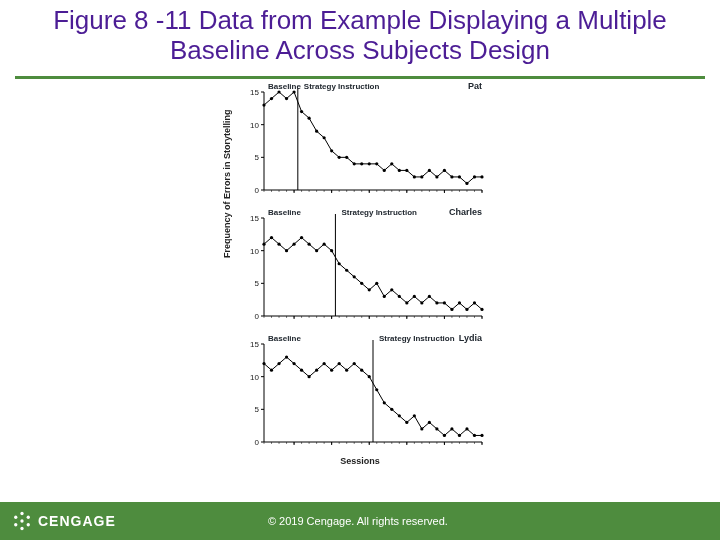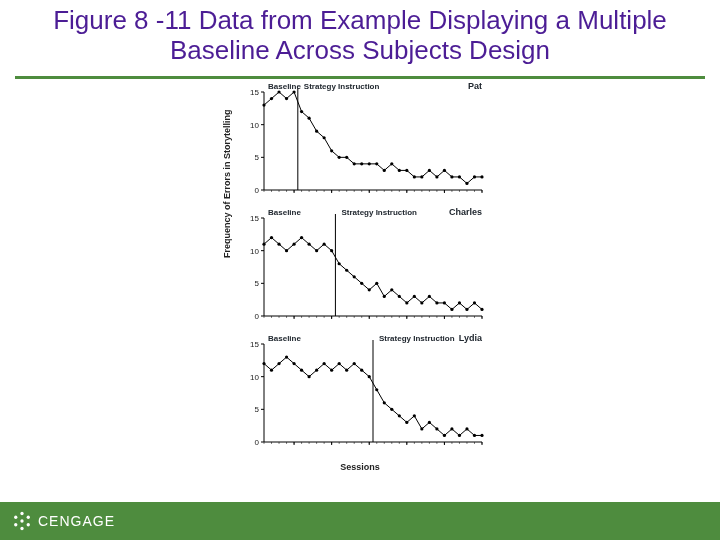--- a/index.html
+++ b/index.html
@@ -15,28 +15,28 @@
   .panel svg { display: block; }
   .cond-label { font: 8px Arial; fill: #212830; font-weight: 600; }
   .subj-label { font: 9px Arial; fill: #212830; font-weight: 700; }
   .ytick { font: 8px Arial; fill: #222; }
   .ylabel-rot {
     position: absolute; left: -8px; top: 180px;
     transform: rotate(-90deg); transform-origin: left top;
     font: 9px Arial; font-weight: 600; color: #222;
     white-space: nowrap;
   }
-  .xlabel { font: 9px Arial; font-weight: 600; color: #222; text-align: center; margin-top: 6px; }
+  .xlabel { font: 9px Arial; font-weight: 600; color: #222; text-align: center; margin-top: 0; }
   .footer {
     position: absolute; left: 0; bottom: 0; width: 720px; height: 38px;
     background: #4e8c3e; color: #fff; display: flex; align-items: center;
   }
   .logo-group { display: flex; align-items: center; gap: 6px; padding-left: 12px; }
   .logo-icon { width: 20px; height: 20px; }
-  .logo-text { font-size: 14px; letter-spacing: 1px; font-weight: 400; }
+  .logo-text { font-size: 14px; letter-spacing: 1px; font-weight: 700; }
   .copyright { flex: 1; text-align: center; font-size: 11px; color: #fff; padding-right: 120px; }
 </style>
 </head>
 <body>
 
 <div class="slide">
 
   <div class="title-band">Figure 8 -11 Data from Example Displaying a Multiple Baseline Across Subjects Design</div>
   <div class="underline"></div>
 
@@ -312,15 +312,16 @@
           <circle cx="19.5" cy="16.5" r="2"></circle>
               <circle cx="12" cy="21" r="2"></circle>
           <circle cx="4.5" cy="16.5" r="2"></circle>
               <circle cx="4.5" cy="7.5" r="2"></circle>
           <circle cx="12" cy="12" r="2"></circle>
         </g>
           </svg>
       </span>
       <span class="logo-text">CENGAGE</span>
     </div>
+    <div class="copyright">© 2019 Cengage. All rights reserved.</div>
   </div>
 
 </div>
 
 </body></html>

